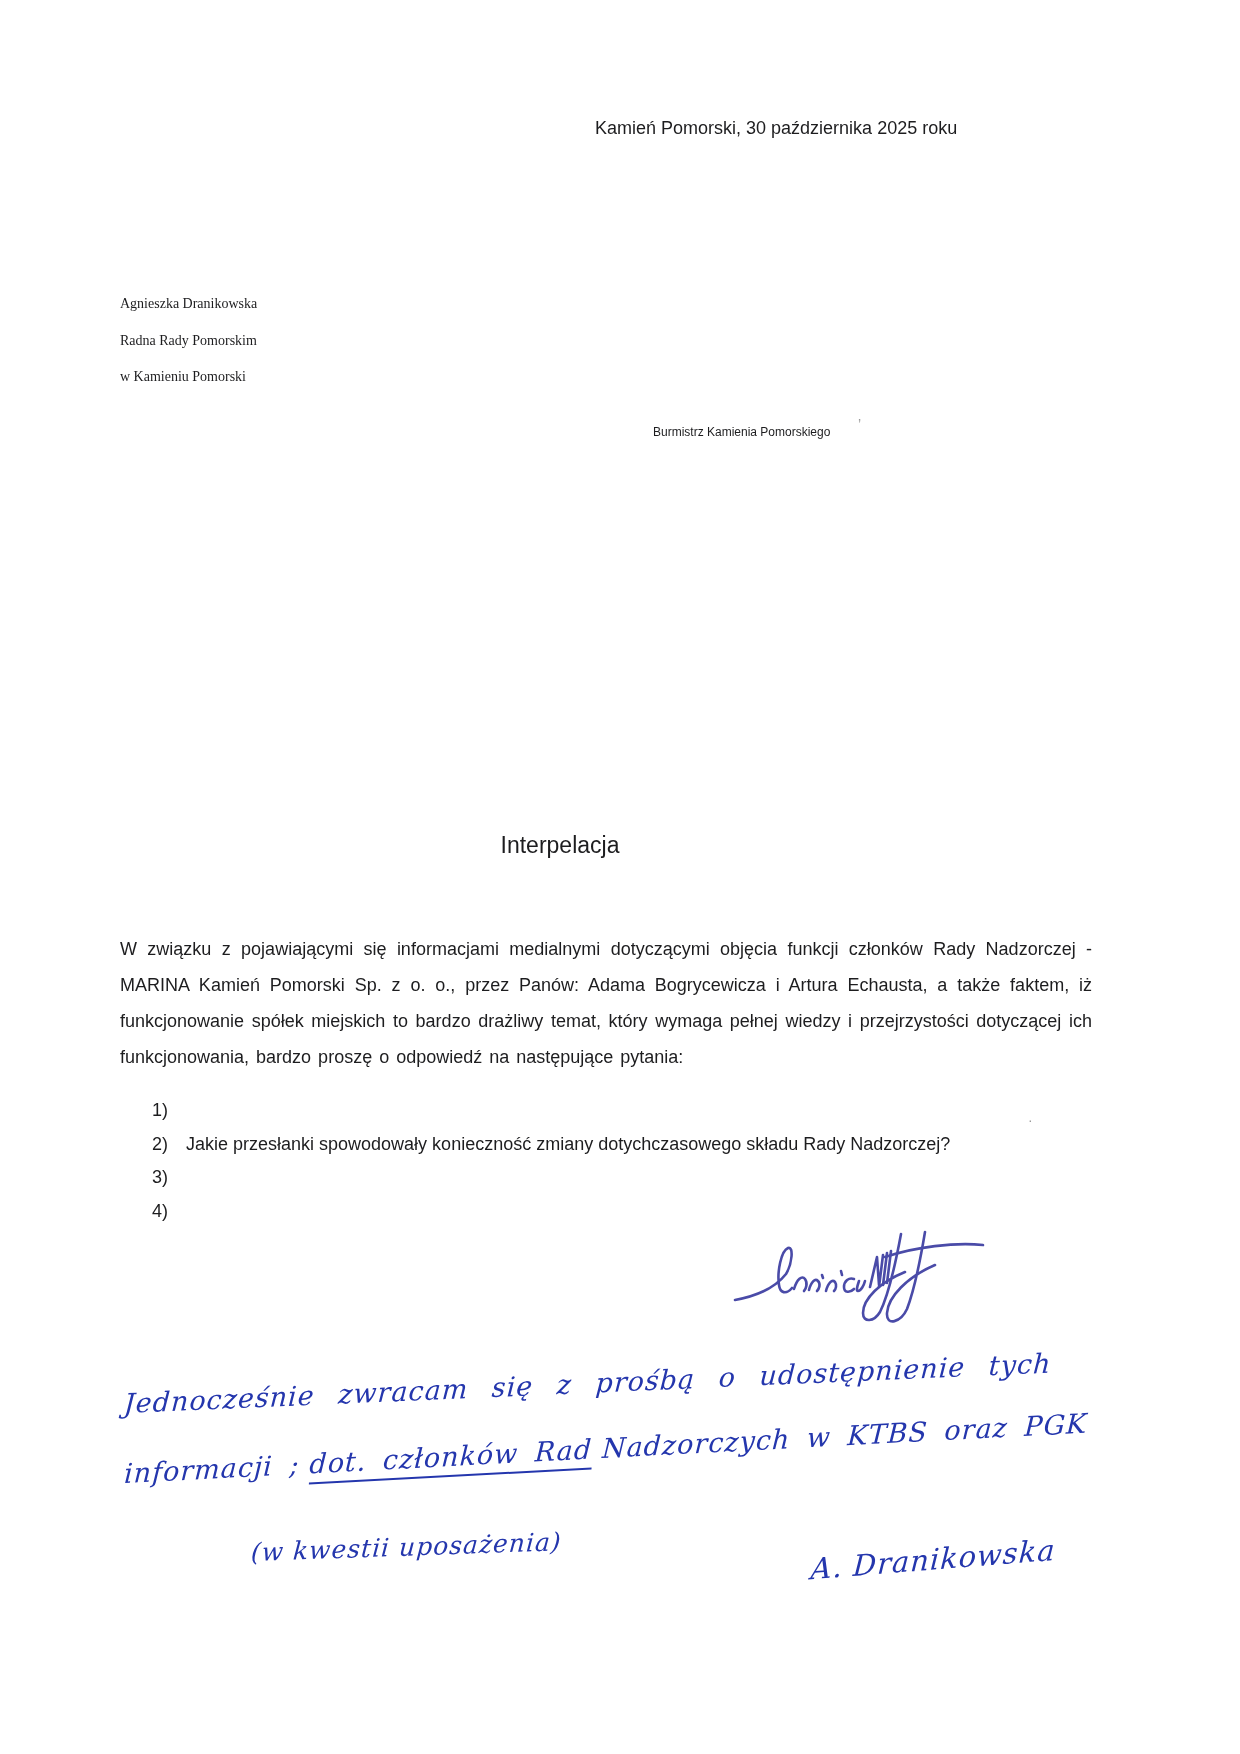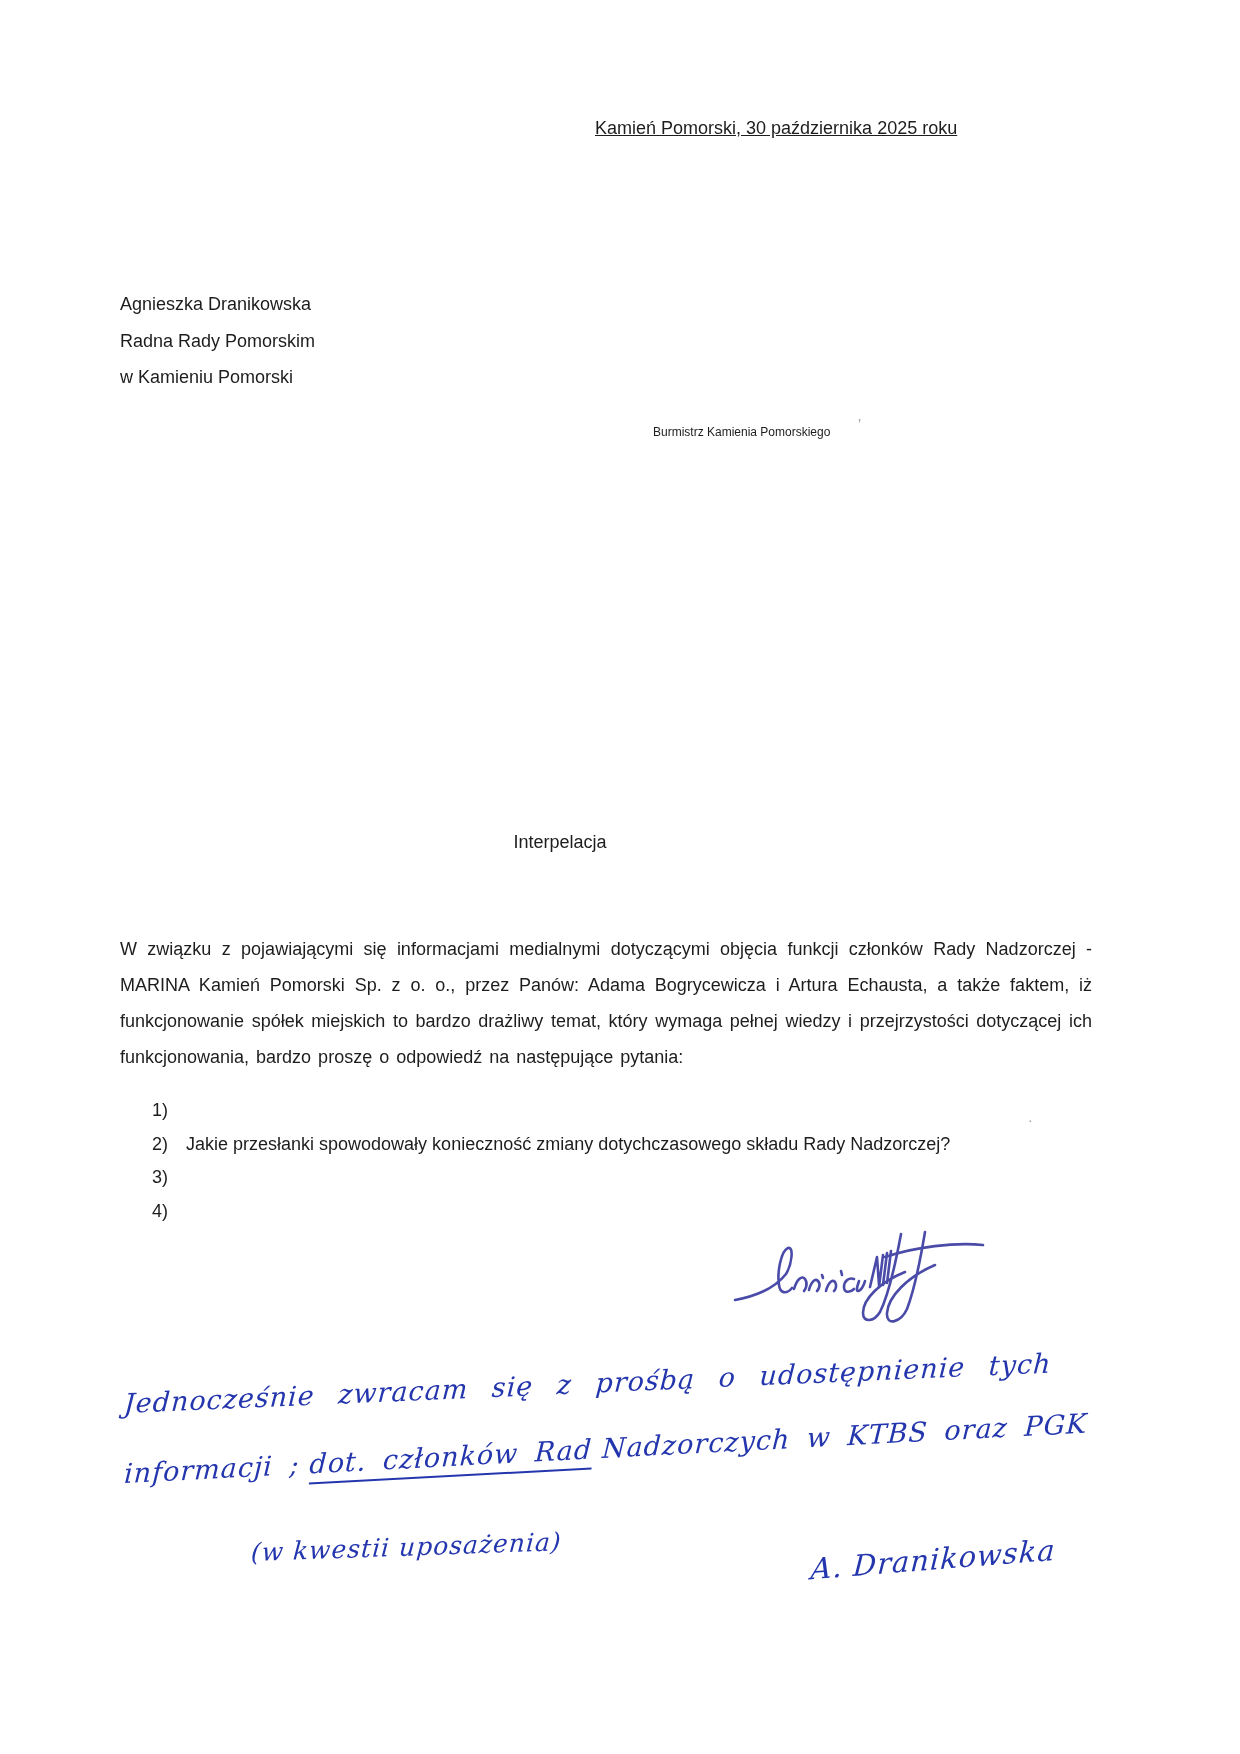--- a/index.html
+++ b/index.html
@@ -2,24 +2,24 @@
 <html><head>
 <meta charset="utf-8">
 <style>
   html,body{margin:0;padding:0;}
   body{
     width:1240px;height:1754px;position:relative;background:#ffffff;
     font-family:"Liberation Sans", sans-serif;color:#1d1d1f;
     overflow:hidden;
   }
   .abs{position:absolute;}
-  .date{left:595px;top:118px;font-size:18px;white-space:nowrap;text-decoration:underline;}
-  .sender{left:120px;top:286px;line-height:36.5px;font-size:18px;}
+  .date{left:595px;top:118px;font-size:18px;white-space:nowrap;}
+  .sender{left:120px;top:286px;line-height:36.5px;font-size:14px;font-family:Liberation Serif, serif;}
   .recipient{left:653px;top:412px;line-height:41px;font-size:12px;}
-  .title{left:0;top:832px;width:1120px;text-align:center;font-size:18px;}
+  .title{left:0;top:832px;width:1120px;text-align:center;font-size:23px;}
   .body-par{
     left:120px;top:906px;width:972px;text-align:justify;
     font-size:18px;line-height:36px;word-spacing:2px;margin-top:25px;
   }
   .qlist{left:152px;top:1094px;font-size:18px;line-height:33.5px;}
   .q-row{display:flex;}
   .q-num{width:34px;flex:0 0 34px;}
   .q-text{white-space:nowrap;}
   .artifact{color:#9a9a9a;font-size:14px;}
   

